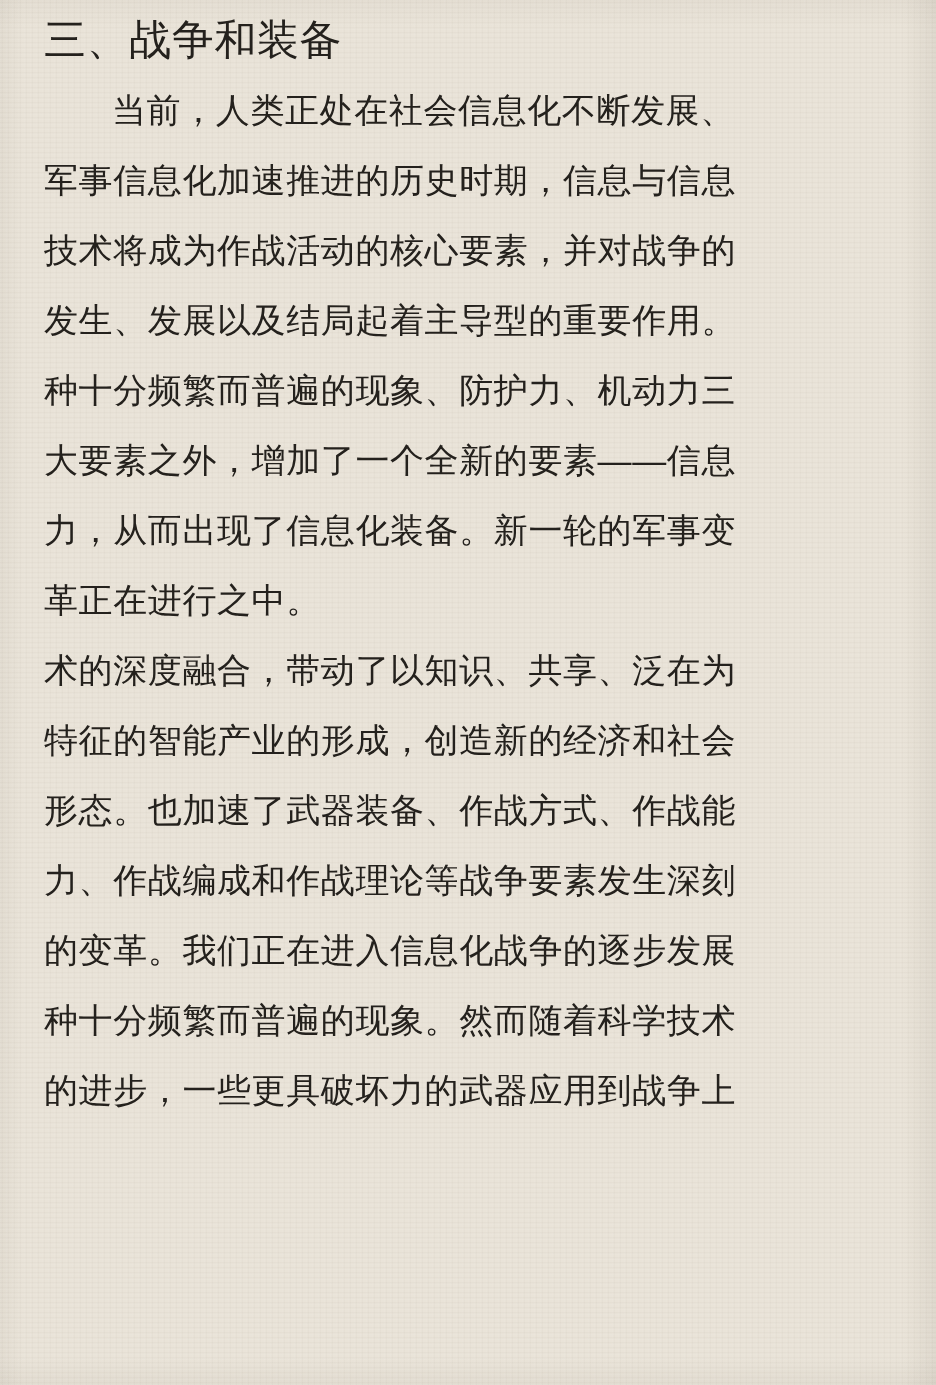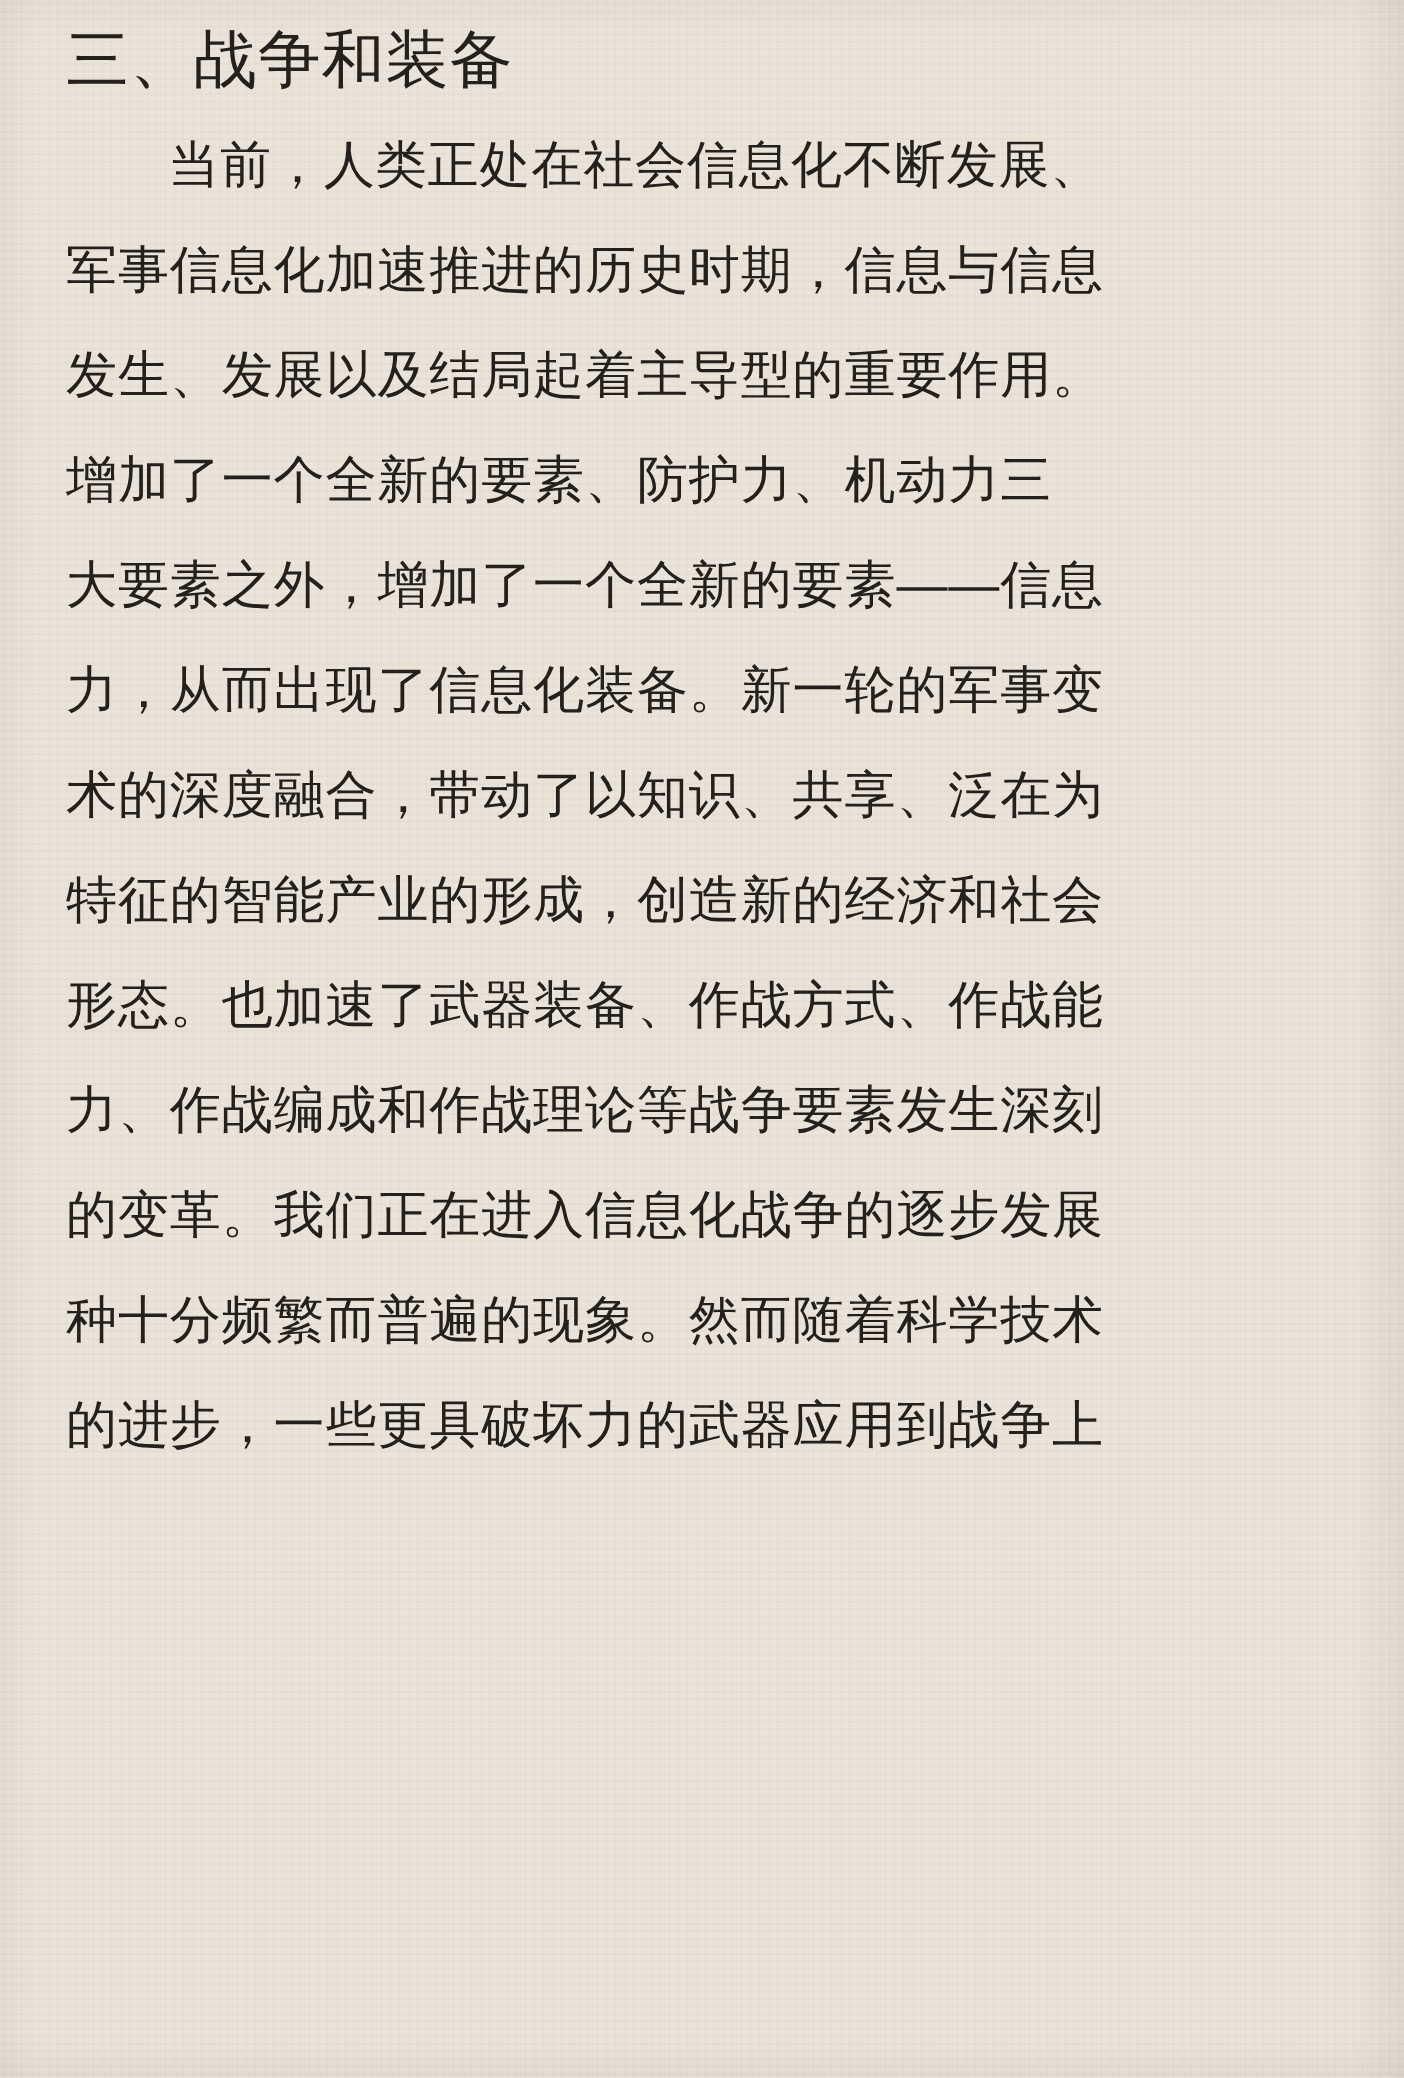--- a/index.html
+++ b/index.html
@@ -63,24 +63,26 @@
 </head>
 <body>
 
 <div class="texture"></div>
 
 <div class="page">
   <h1 class="line heading">三、战争和装备</h1>
   <div id="body-lines">
       <p class="line indent">当前，人类正处在社会信息化不断发展、</p>
       <p class="line">军事信息化加速推进的历史时期，信息与信息</p>
+      <p class="line">技术将成为作战活动的核心要素，并对战争的</p>
       <p class="line">发生、发展以及结局起着主导型的重要作用。</p>
-      <p class="line">增加了一个全新的要素、防护力、机动力三</p>
+      <p class="line">种十分频繁而普遍的现象、防护力、机动力三</p>
       <p class="line">大要素之外，增加了一个全新的要素——信息</p>
       <p class="line">力，从而出现了信息化装备。新一轮的军事变</p>
+      <p class="line">革正在进行之中。</p>
       <p class="line">术的深度融合，带动了以知识、共享、泛在为</p>
       <p class="line">特征的智能产业的形成，创造新的经济和社会</p>
       <p class="line">形态。也加速了武器装备、作战方式、作战能</p>
       <p class="line">力、作战编成和作战理论等战争要素发生深刻</p>
       <p class="line">的变革。我们正在进入信息化战争的逐步发展</p>
       <p class="line">种十分频繁而普遍的现象。然而随着科学技术</p>
       <p class="line">的进步，一些更具破坏力的武器应用到战争上</p>
     </div>
 </div>
 

